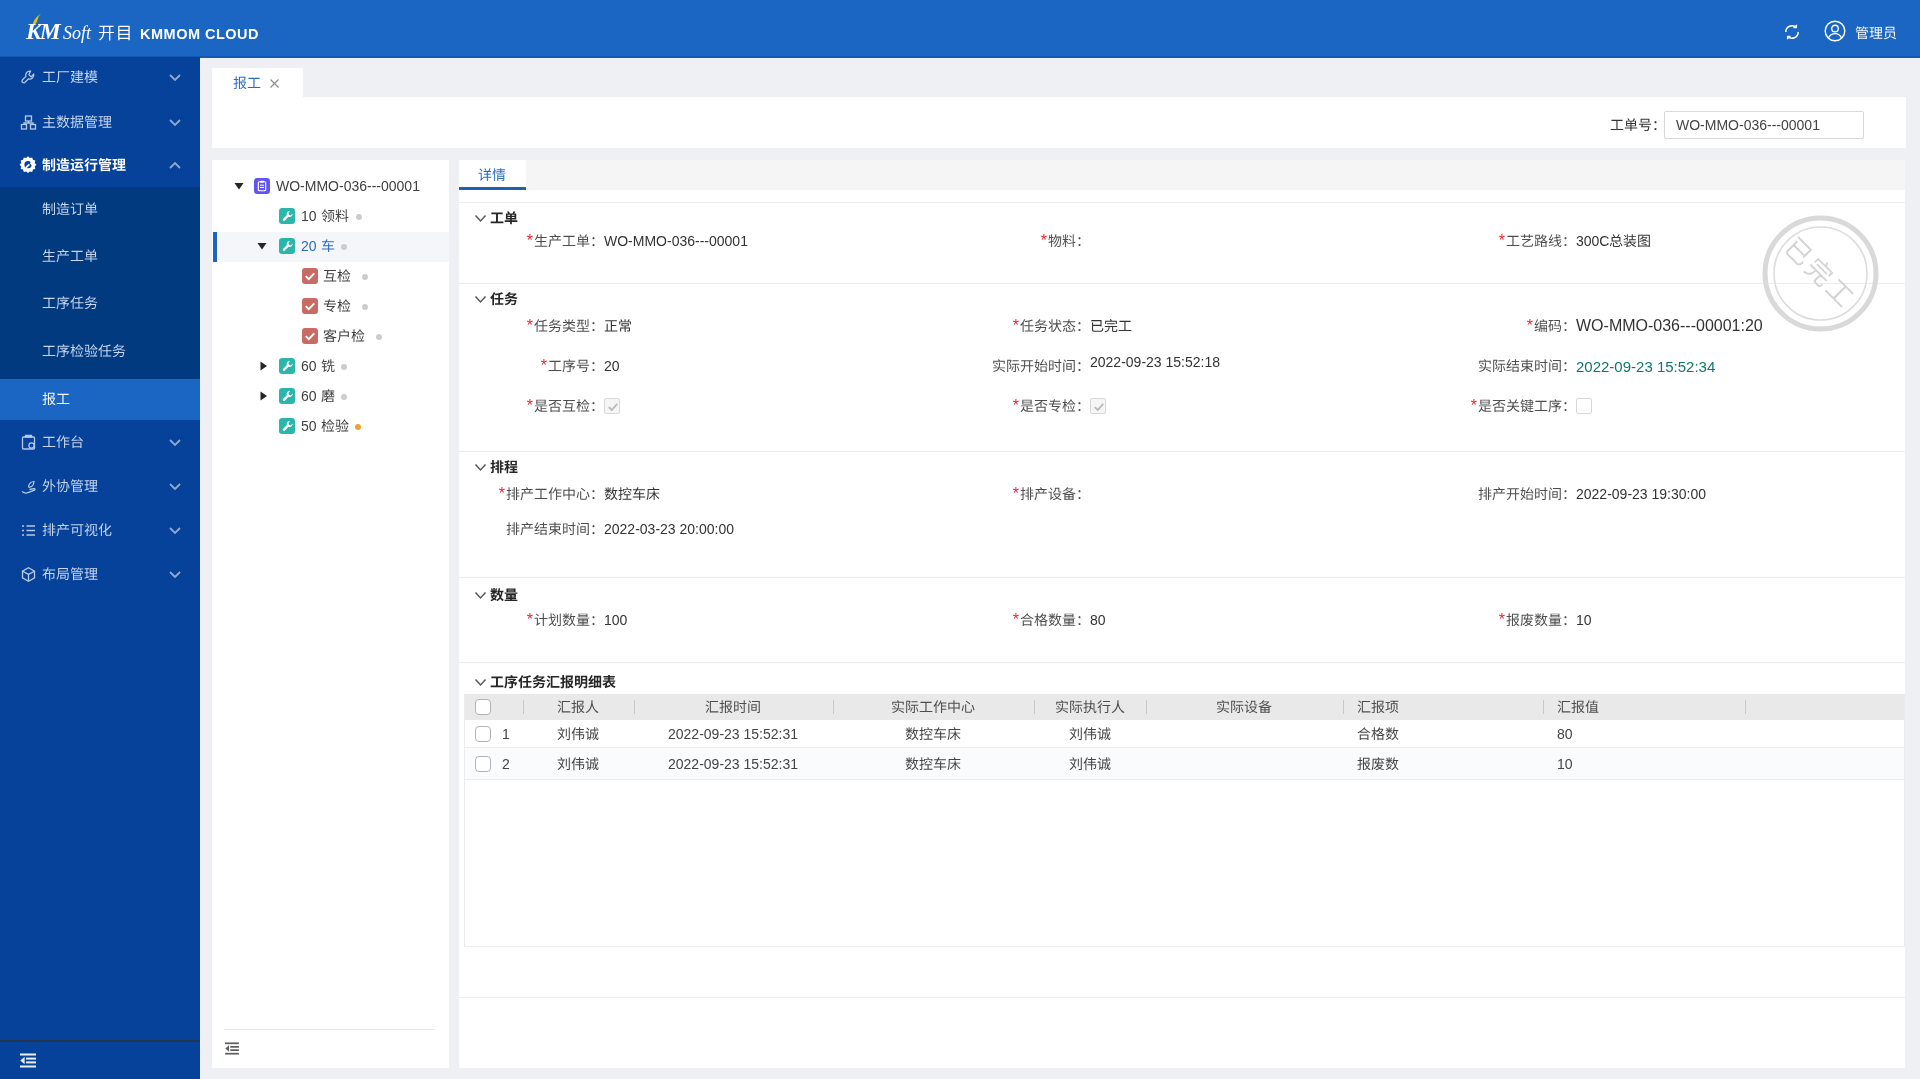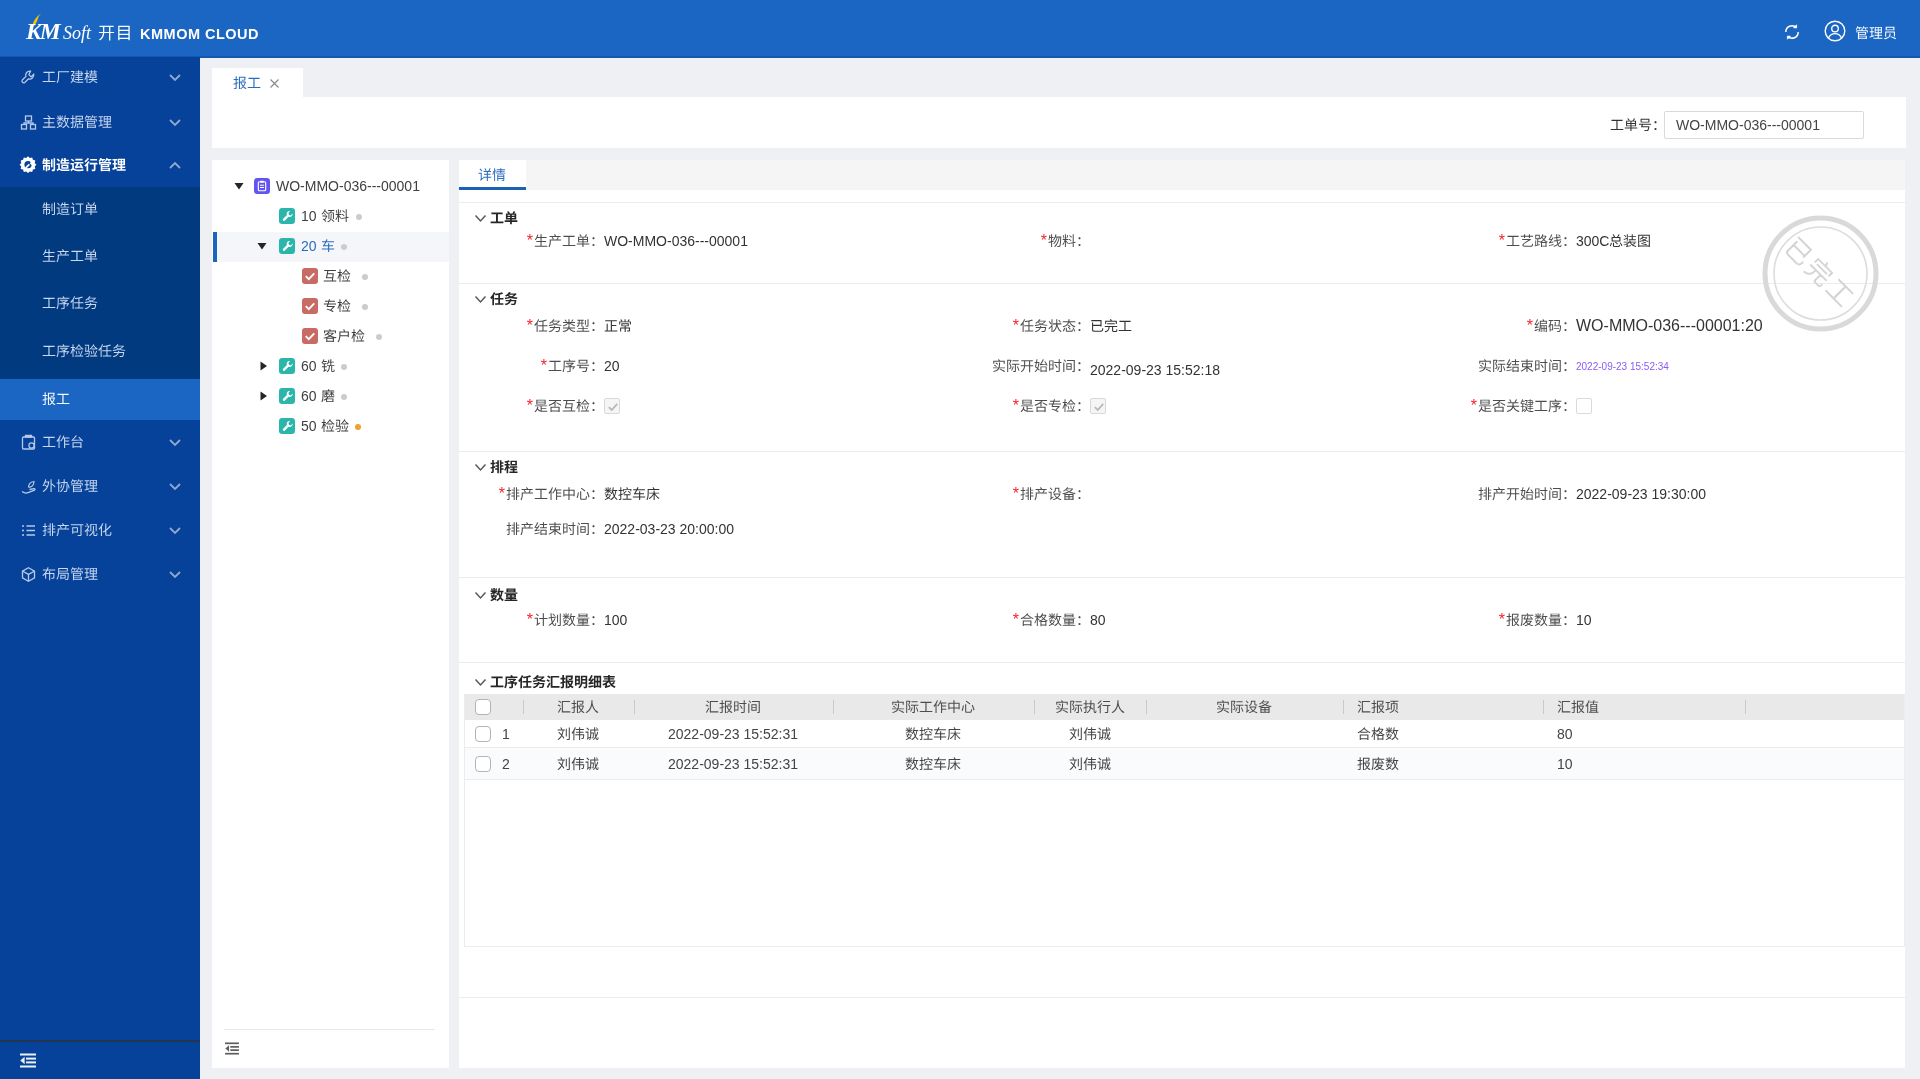--- a/index.html
+++ b/index.html
@@ -738,38 +738,38 @@
         <use href="#a5b9e" x="0"></use>
         <use href="#a9645" x="1000"></use>
         <use href="#a5f00" x="2000"></use>
         <use href="#a59cb" x="3000"></use>
         <use href="#a65f6" x="4000"></use>
         <use href="#a95f4" x="5000"></use>
         <use href="#aff1a" x="6000"></use>
       </g>
     </svg>
   </div>
-<div style="position:absolute;left:1090px;top:356px;width:330px;height:28px;display:flex;align-items:center;">
+<div style="position:absolute;left:1090px;top:348px;width:330px;height:28px;display:flex;align-items:center;">
     <span style="font-size:14px;color:#333333;">2022-09-23 15:52:18</span>
   </div>
 <div style="position:absolute;left:1441px;top:352px;width:135px;height:28px;display:flex;align-items:center;justify-content:flex-end;">
     <svg class="cn" width="98" height="14">
       <g fill="#4d4d4d" transform="translate(0,12) scale(0.014000,-0.014000)">
         <use href="#a5b9e" x="0"></use>
         <use href="#a9645" x="1000"></use>
         <use href="#a7ed3" x="2000"></use>
         <use href="#a675f" x="3000"></use>
         <use href="#a65f6" x="4000"></use>
         <use href="#a95f4" x="5000"></use>
         <use href="#aff1a" x="6000"></use>
       </g>
     </svg>
   </div>
 <div style="position:absolute;left:1576px;top:352px;width:330px;height:28px;display:flex;align-items:center;">
-    <span style="font-size:10px;color:#8b5cf6;">2022-09-23 15:52:34</span>
+    <span style="font-size:15px;color:#0f766e;">2022-09-23 15:52:34</span>
   </div>
 <div style="position:absolute;left:469px;top:392px;width:135px;height:28px;display:flex;align-items:center;justify-content:flex-end;">
     <span style="color:#f5222d;font-size:16px;margin-right:1px;">*</span>
     <svg class="cn" width="70" height="14">
       <g fill="#4d4d4d" transform="translate(0,12) scale(0.014000,-0.014000)">
         <use href="#a662f" x="0"></use>
         <use href="#a5426" x="1000"></use>
         <use href="#a4e92" x="2000"></use>
         <use href="#a68c0" x="3000"></use>
         <use href="#aff1a" x="4000"></use>

